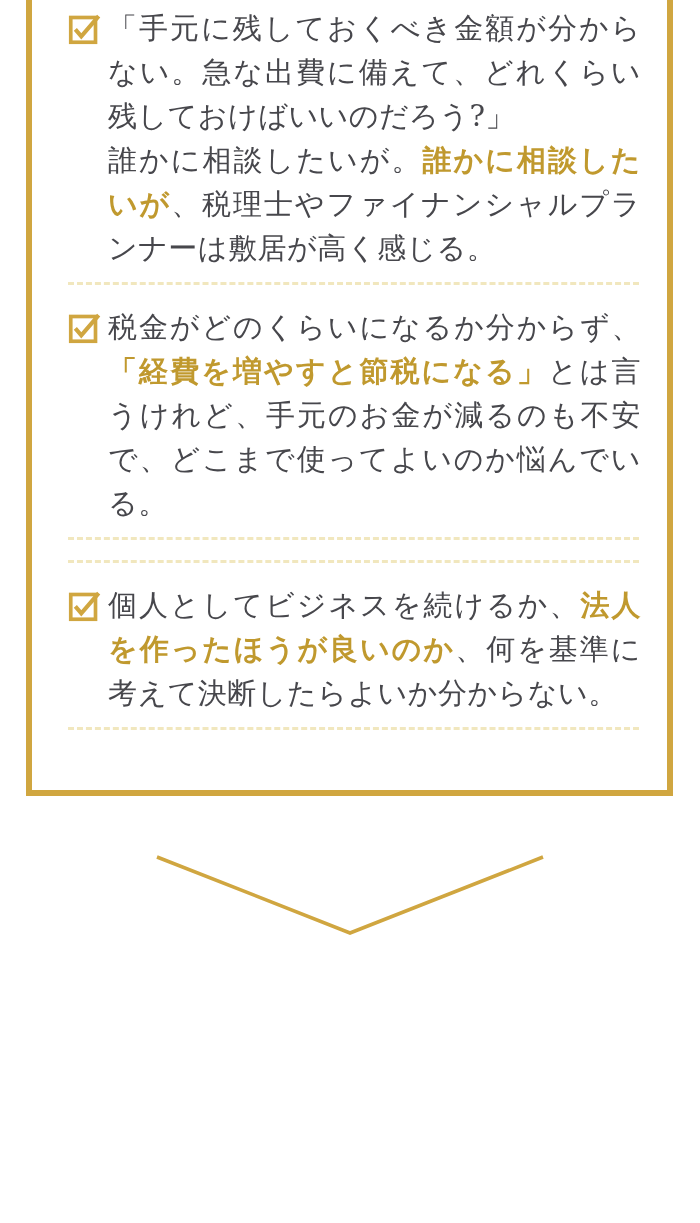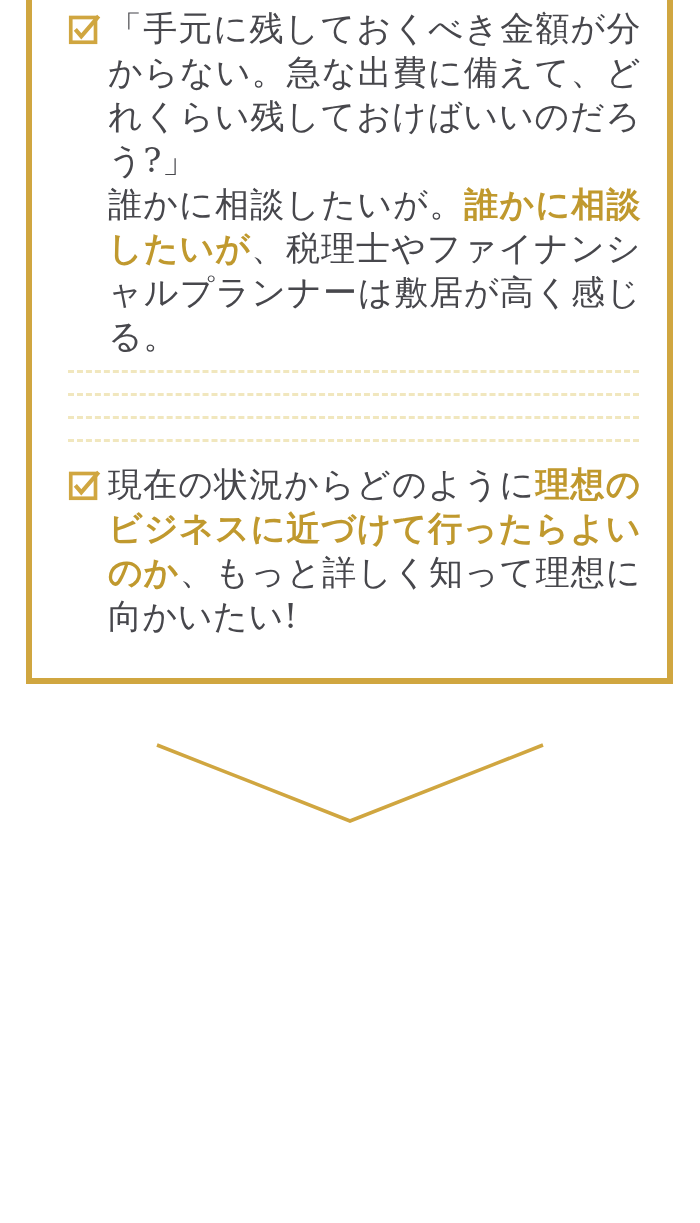--- a/index.html
+++ b/index.html
@@ -37,21 +37,21 @@
     stroke: var(--accent, #D0A640);
     stroke-width: 4;
   }
   .checkbox polyline.cb-check {
     fill: none;
     stroke: var(--accent, #D0A640);
     stroke-width: 4.5;
   }
   .item-text {
     margin: 0;
-    font-size: 34px;
+    font-size: 29px;
     line-height: 44px;
     color: var(--text, #47474C);
     letter-spacing: 0.5px;
     text-align: justify;
   }
   .item-text .hl {
     color: var(--highlight, #C29A2E);
     font-weight: 700;
   }
   .sep {
@@ -79,30 +79,37 @@
 <div class="worry-box">
   <div>
       <div class="check-item">
         <svg class="checkbox" viewBox="0 0 36 36">
           <rect class="cb-frame" x="3" y="6" width="27" height="27"></rect>
           <polyline class="cb-check" points="8,19 14.5,26.5 33.5,4.5"></polyline>
         </svg>
         <p class="item-text"><span>「手元に残しておくべき金額が分からない。急な出費に備えて、どれくらい残しておけばいいのだろう?」</span><br><span>誰かに相談したいが。</span><span class="hl">誰かに相談したいが</span><span>、税理士やファイナンシャルプランナーは敷居が高く感じる。</span></p>
       </div>
       <div class="sep"></div>
-      <div class="sep"></div>
+      <div class="check-item">
+        <svg class="checkbox" viewBox="0 0 36 36">
+          <rect class="cb-frame" x="3" y="6" width="27" height="27"></rect>
+          <polyline class="cb-check" points="8,19 14.5,26.5 33.5,4.5"></polyline>
+        </svg>
+        <p class="item-text"><span>税金がどのくらいになるか分からず、</span><span class="hl">「経費を増やすと節税になる」</span><span>とは言うけれど、手元のお金が減るのも不安で、どこまで使ってよいのか悩んでいる。</span></p>
+      </div>
       <div class="sep"></div>
       <div class="sep"></div>
       <div class="check-item">
         <svg class="checkbox" viewBox="0 0 36 36">
           <rect class="cb-frame" x="3" y="6" width="27" height="27"></rect>
           <polyline class="cb-check" points="8,19 14.5,26.5 33.5,4.5"></polyline>
         </svg>
-        <p class="item-text"><span>現在の状況からどのように</span><span class="hl">理想のビジネスに近づけて行ったらよいのか</span><span>、もっと詳しく知って理想に向かいたい!</span></p>
+        <p class="item-text"><span>個人としてビジネスを続けるか、</span><span class="hl">法人を作ったほうが良いのか</span><span>、何を基準に考えて決断したらよいか分からない。</span></p>
       </div>
+      <div class="sep"></div>
     </div>
 </div>
 
 <div class="chevron-wrap">
   <svg width="390" height="82" viewBox="0 0 390 82" aria-hidden="true">
     <polyline class="chevron-line" points="2,3 195,79 388,3" stroke="#D0A640"></polyline>
   </svg>
 </div>
 
 </body></html>

